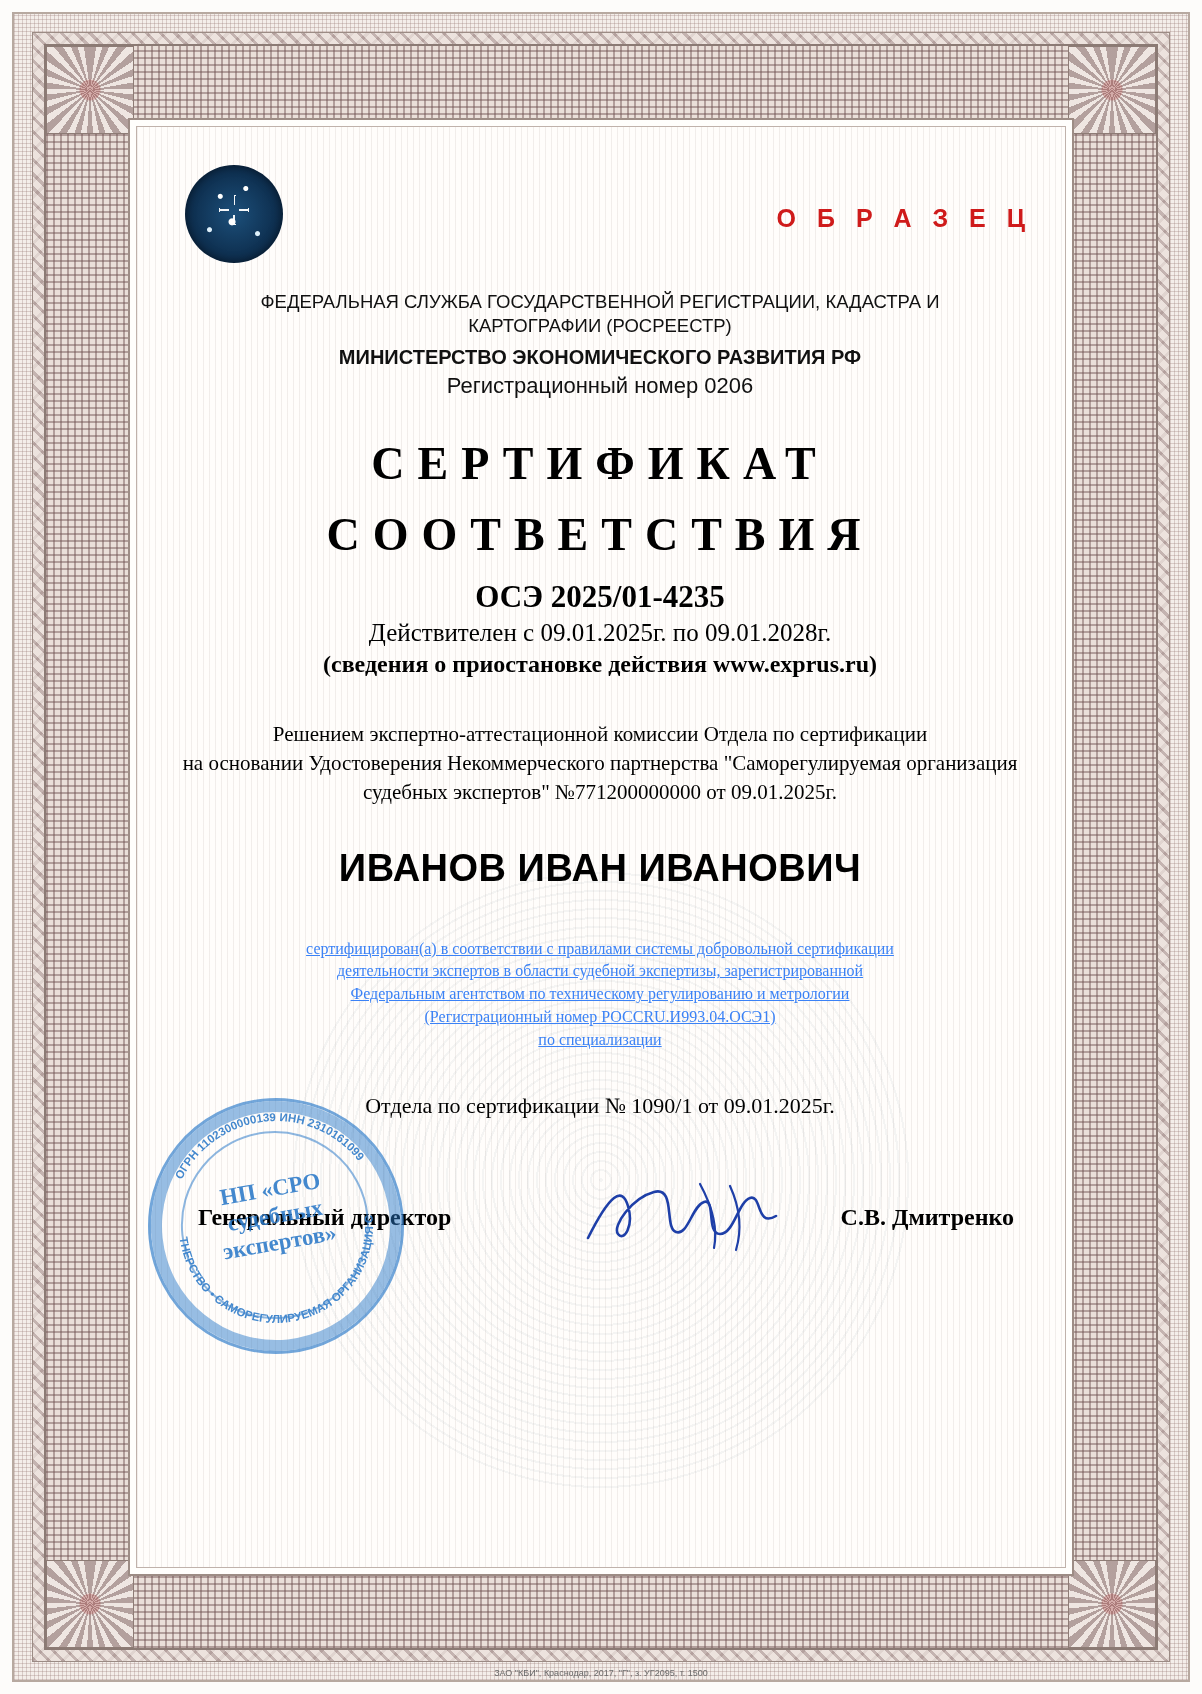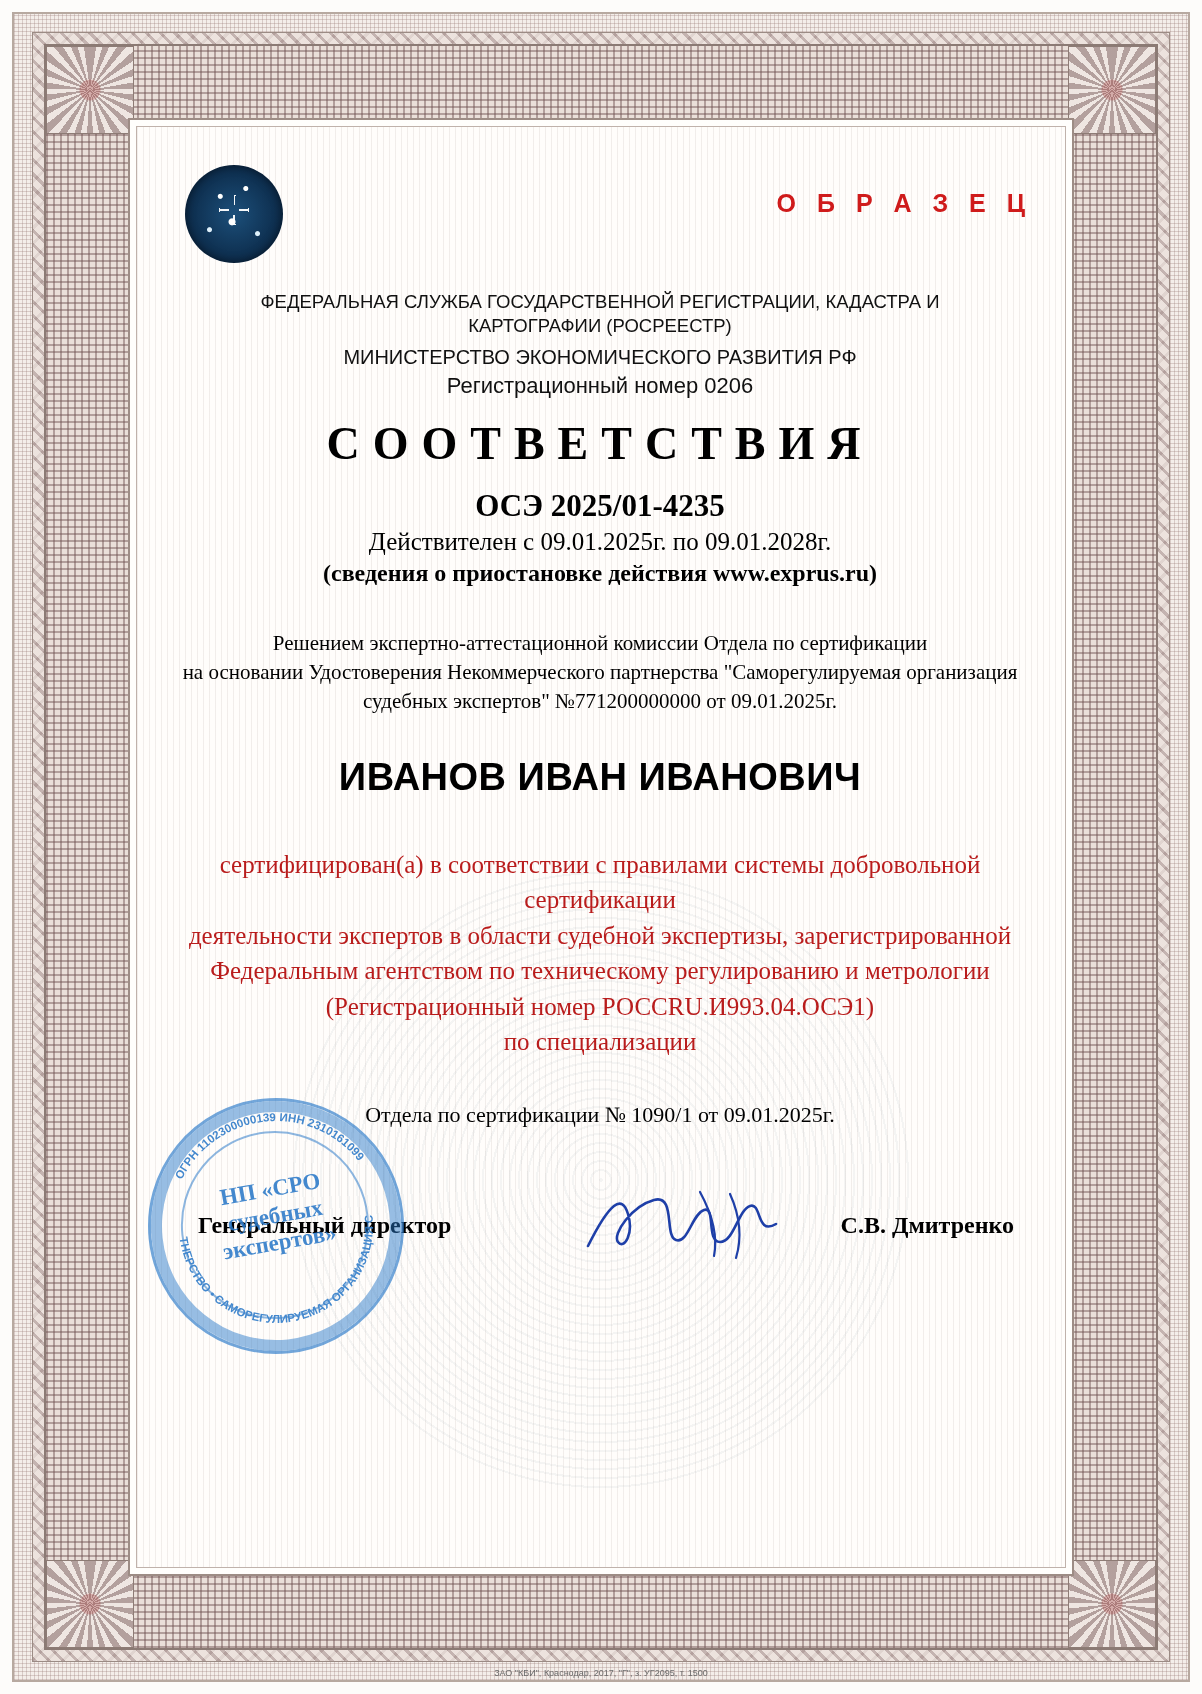--- a/index.html
+++ b/index.html
@@ -130,21 +130,21 @@
     background:
       conic-gradient(from 0deg at 50% 50%,
         rgba(255,255,255,0.95) 0deg 6deg, rgba(255,255,255,0) 6deg 84deg,
         rgba(255,255,255,0.95) 84deg 96deg, rgba(255,255,255,0) 96deg 174deg,
         rgba(255,255,255,0.95) 174deg 186deg, rgba(255,255,255,0) 186deg 264deg,
         rgba(255,255,255,0.95) 264deg 276deg, rgba(255,255,255,0) 276deg 360deg);
   }
 
   .sample-stamp {
     position: absolute;
-    right: 18px; top: 49px;
+    right: 18px; top: 64px;
     color: #cf1b1b;
     font-family: "Liberation Sans", sans-serif;
     font-weight: bold;
     font-size: 25px;
     letter-spacing: 7px;
   }
 
   .org-block { padding-top: 150px; }
   .org-name {
     font-family: "Liberation Sans", sans-serif;
@@ -155,21 +155,21 @@
   }
   .org-line {
     font-family: "Liberation Sans", sans-serif;
     font-size: 18.5px;
     color: #111;
     line-height: 1.32;
     margin: 0 60px;
   }
   .org-ministry {
     font-family: "Liberation Sans", sans-serif;
-    font-weight: normal;
+    font-weight: bold;
     font-size: 20px;
     color: #111;
     margin: 7px 0 4px 0;
   }
   .org-regnum {
     font-family: "Liberation Sans", sans-serif;
     font-size: 22px;
     color: #111;
     margin: 0;
   }
@@ -212,24 +212,25 @@
   .person-name {
     font-family: "Liberation Sans", sans-serif;
     font-weight: bold;
     font-size: 38px;
     color: #000;
     margin: 40px 0 0 0;
     letter-spacing: 0.5px;
   }
 
   .certified-body {
-    font-size: 25px;
-    color: #b91c1c;
+    font-size: 16px;
+    color: #3b82f6;
     line-height: 1.42;
     margin: 48px 20px 0 20px;
+    text-decoration: underline;
   }
 
   .specialization {
     font-weight: bold;
     font-size: 26px;
     color: #000;
     line-height: 1.35;
     margin: 30px 8px 0 8px;
   }
 
@@ -341,20 +342,21 @@
 
     <div class="sample-stamp">О Б Р А З Е Ц</div>
 
     <div class="org-block">
       <p class="org-line">ФЕДЕРАЛЬНАЯ СЛУЖБА ГОСУДАРСТВЕННОЙ РЕГИСТРАЦИИ, КАДАСТРА И</p>
       <p class="org-line">КАРТОГРАФИИ (РОСРЕЕСТР)</p>
       <p class="org-ministry">МИНИСТЕРСТВО ЭКОНОМИЧЕСКОГО РАЗВИТИЯ РФ</p>
       <p class="org-regnum">Регистрационный номер 0206</p>
     </div>
 
+    <h1 class="title-1">СЕРТИФИКАТ</h1>
     <h1 class="title-2">СООТВЕТСТВИЯ</h1>
 
     <p class="cert-number">ОСЭ  2025/01-4235</p>
     <p class="validity">Действителен с 09.01.2025г. по 09.01.2028г.</p>
     <p class="suspend-info">(сведения о приостановке действия www.exprus.ru)</p>
 
     <div class="decision">
       <div>Решением экспертно-аттестационной комиссии Отдела по сертификации</div>
       <div>на основании Удостоверения Некоммерческого партнерства "Саморегулируемая организация</div>
       <div>судебных экспертов" №771200000000 от 09.01.2025г.</div>

